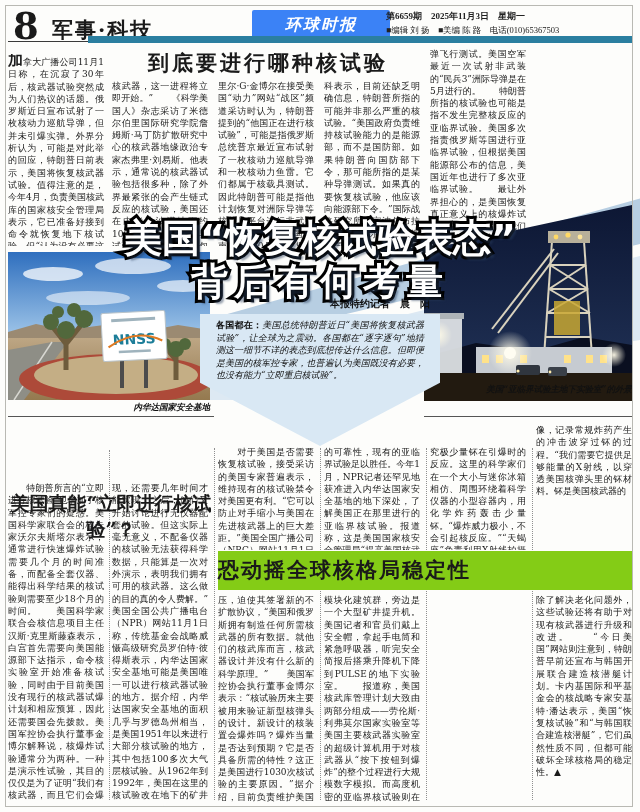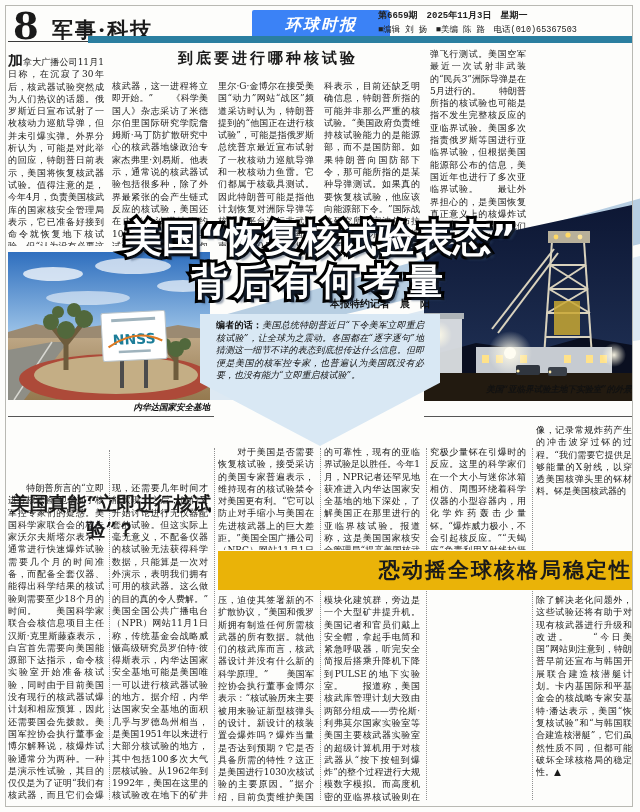--- a/index.html
+++ b/index.html
@@ -5,35 +5,35 @@
   html,body{margin:0;padding:0;background:#c9c9c5;}
   #paper{position:relative;width:640px;height:812px;background:#fdfdfb;margin:0 auto;overflow:hidden;
          font-family:"DejaVu Serif","Liberation Serif",serif;color:#1a1a1a;}
   .frame{position:absolute;left:5px;top:5px;right:7px;bottom:5px;border:1px solid #b9b9b3;pointer-events:none;z-index:9;}
   
   .pagenum{position:absolute;left:13px;top:8px;font-size:37px;font-weight:900;line-height:36px;}
   .section-title{position:absolute;left:52px;top:16px;font-size:21px;font-weight:900;letter-spacing:2px;text-align:right;}
   .masthead{position:absolute;left:252px;top:10px;width:138px;height:30px;background:#3b82f6;color:#fff;
             display:flex;align-items:center;justify-content:center;font-size:16px;font-weight:900;
             font-style:italic;letter-spacing:2px;border-radius:2px;}
-  .issue{position:absolute;left:378px;top:9px;width:244px;font-size:9px;font-weight:bold;color:#222;line-height:14px;
-         font-family:Liberation Mono, monospace;}
+  .issue{position:absolute;left:386px;top:9px;width:244px;font-size:9px;font-weight:bold;color:#222;line-height:14px;
+         font-family:Liberation Serif, serif;}
   .issue .l2{font-size:8.5px;font-weight:normal;}
   .rule-left{position:absolute;left:8px;top:41px;width:80px;border-top:1.5px solid #3a3a3a;}
   .teal-bar{position:absolute;left:88px;top:36px;width:544px;height:7px;background:#2b7fa0;}
   
   .col{position:absolute;font-size:9px;line-height:12.3px;text-align:justify;overflow:hidden;z-index:1;
        text-justify:inter-character;}
   .dropcap::first-letter{font-size:15px;font-weight:bold;}
   
-  .hl-top{position:absolute;left:118px;top:49px;width:300px;text-align:center;font-size:15px;font-weight:900;
+  .hl-top{position:absolute;left:118px;top:49px;width:300px;text-align:center;font-size:21px;font-weight:900;
           letter-spacing:3px;z-index:1;}
   .hl-a{position:absolute;left:8px;top:443px;width:206px;text-align:center;font-size:19px;font-weight:900;z-index:2;margin-top:48px;}
-  .hl-b{position:absolute;left:218px;top:551px;width:414px;text-align:right;font-size:21px;font-weight:900;
-        letter-spacing:2px;background:#eab308;padding:5px 0 6px 0;z-index:3;}
+  .hl-b{position:absolute;left:218px;top:551px;width:414px;text-align:left;font-size:21px;font-weight:900;
+        letter-spacing:2px;background:#84cc16;padding:5px 0 6px 0;z-index:3;}
   
   .ribbon1{position:absolute;left:0;top:188px;width:640px;height:175px;background:#b7cee2;z-index:2;
            clip-path:polygon(16% 92%,100% 6%,100% 32%,22% 100%);}
   .ribbon2{position:absolute;left:0;top:200px;width:640px;height:200px;background:#dde9f3;z-index:2;
            clip-path:polygon(10% 100%,100% 28%,100% 70%,42% 100%);}
   .hl-main{position:absolute;left:70px;top:216px;width:500px;text-align:center;z-index:5;
            font-family:"DejaVu Sans","Liberation Sans",sans-serif;font-weight:900;color:#fff;
            -webkit-text-stroke:6px #000;paint-order:stroke fill;text-shadow:4px 4px 2px rgba(40,60,90,.45);}
   .hl-main .l1{font-size:38px;line-height:44px;letter-spacing:0px;}
   .hl-main .l2{font-size:37px;line-height:44px;letter-spacing:6px;}
@@ -185,21 +185,21 @@
   <div class="caption" style="left:424px;top:384px;width:208px;">美国“亚临界试验主地下实验室”的外景</div>
   <div class="cap-rule" style="left:424px;top:416px;width:208px;"></div>
 
   <div class="hl-main">
     <div class="l1">美国“恢复核试验表态”</div>
     <div class="l2">背后有何考量</div>
   </div>
   <div class="byline">本报特约记者　晨　阳</div>
   <div class="noteBg"></div>
   <div class="noteText">
-    <b>编者的话：</b><span>美国总统特朗普近日“下令美军立即重启核试验”，让全球为之震动。各国都在“逐字逐句”地猜测这一细节不详的表态到底想传达什么信息。但即便是美国的核军控专家，也普遍认为美国既没有必要，也没有能力“立即重启核试验”。</span>
+    <b>各国都在：</b><span>美国总统特朗普近日“美国将恢复核武器试验”，让全球为之震动。各国都在“逐字逐句”地猜测这一细节不详的表态到底想传达什么信息。但即便是美国的核军控专家，也普遍认为美国既没有必要，也没有能力“立即重启核试验”。</span>
   </div>
 
   <div class="vrule" style="left:109px;top:450px;height:350px;"></div>
   <div class="vrule" style="left:214px;top:448px;height:352px;"></div>
   <div class="vrule" style="left:320px;top:448px;height:352px;"></div>
   <div class="vrule" style="left:426px;top:448px;height:352px;"></div>
   <div class="vrule" style="left:532px;top:448px;height:352px;"></div>
 
   <div class="hl-a">美国真能“立即进行核试验”？</div>
   <div class="col" style="left:8px;top:482px;width:96px;height:320px;">　　特朗普所言的“立即进行核试验”也增加了核军控专家们的疑惑。美国科学家联合会的核专家沃尔夫斯塔尔表示，通常进行快速爆炸试验需要几个月的时间准备，而配备全套仪器、能得出科学结果的核试验则需要至少18个月的时间。　　美国科学家联合会核信息项目主任汉斯·克里斯藤森表示，白宫首先需要向美国能源部下达指示，命令核实验室开始准备核试验，同时由于目前美国没有现行的核武器试爆计划和相应预算，因此还需要国会先拨款。美国军控协会执行董事金博尔解释说，核爆炸试验通常分为两种。一种是演示性试验，其目的仅仅是为了证明“我们有核武器，而且它们会爆炸”。另一种试验则是为了获取关于核武器设计的关键数据，以帮助科学家了解其工作原理。科学试验比简单的演示性试验需要更多的准备工作和时间。“理论上，美国可以从地面发射一枚‘民兵3’洲际导弹，只需要不到1个小时，它就能在高空引爆核弹头，进而验证核弹头是否有效。但我认为这并不是特朗普所指的核试验。”他表示，进行一次典型的地下核爆炸试验，为避免放射性污染扩散，试验过程要完全封闭，相关准备大约需要至少36个月。克里斯藤森认为，一次最简单的核爆炸测试需要6-10个月，具备实际科研意义、完整布设测试数据监测仪器的试爆则需要2-3年，为了开发新型号核弹头进行的试爆则需要5年。　　刘易斯表示，在特朗普第一个美国总统任期内，美国政府官员就曾表示准备恢复核试验，“但他们发</div>

